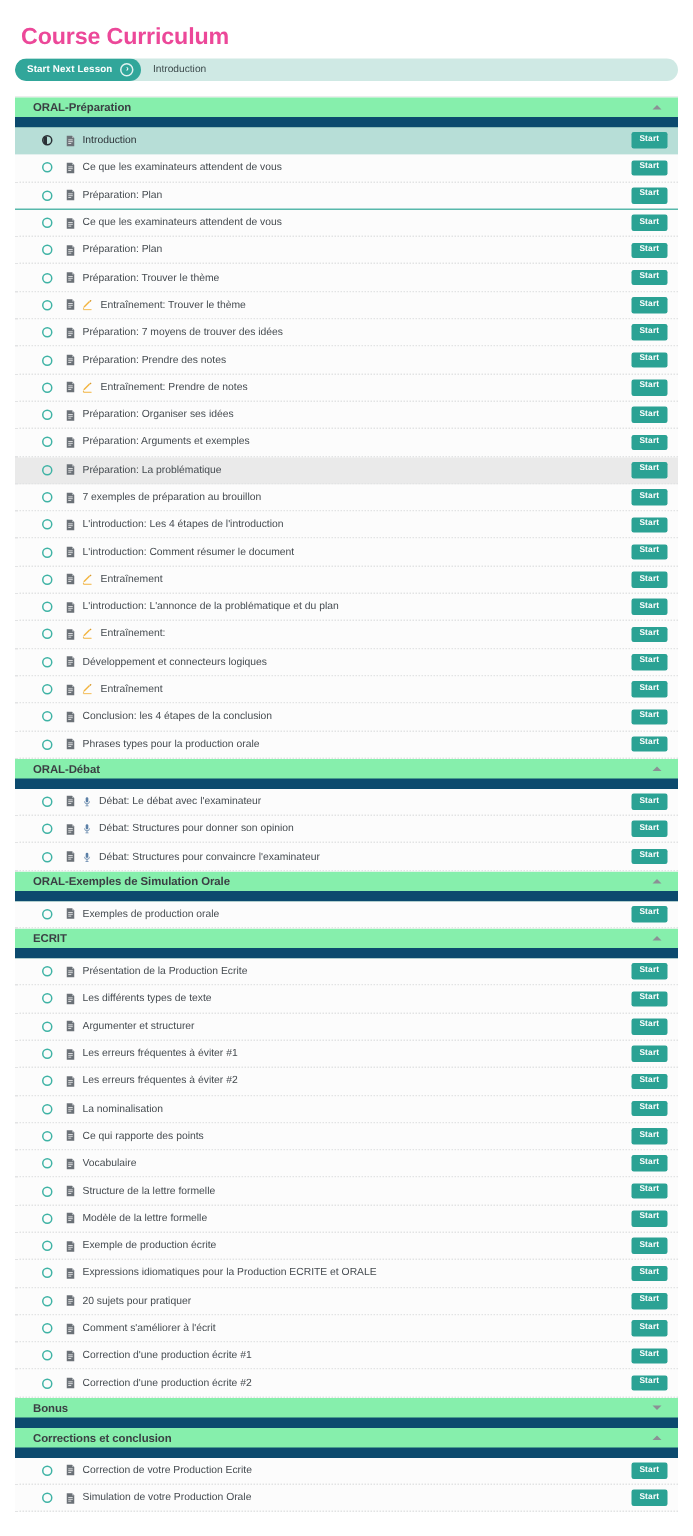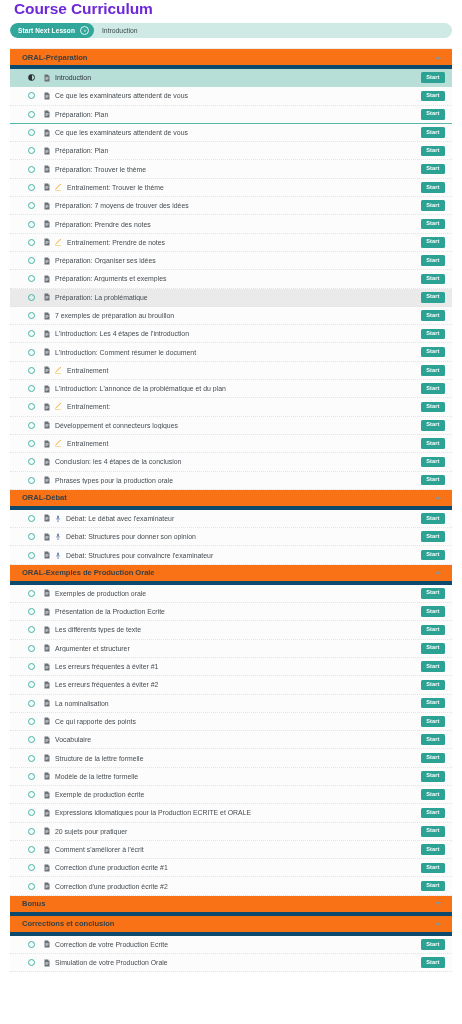--- a/index.html
+++ b/index.html
@@ -11,23 +11,23 @@
     -webkit-font-smoothing: antialiased;
   }
   body { overflow: hidden; }
 
   .page { width: 462px; padding: 0 10px; }
 
   
   .page-title {
     font-size: 15.5px;
     font-weight: 700;
-    color: #6d28d9;
+    color: #ec4899;
     letter-spacing: -0.1px;
-    padding: 0 2px 5px 4px;
+    padding: 16px 2px 5px 4px;
   }
 
   
   .next-bar {
     height: 15px;
     background: #cfe9e4;
     border-radius: 8px;
     display: flex;
     align-items: center;
     margin-bottom: 10px;
@@ -68,27 +68,27 @@
   }
 
   
   .curriculum {
     background: #fdfdfd;
     border-top: 1px solid #eceded;
   }
 
   
   .sec-head {
-    background: #f97316;
+    background: #86efac;
     height: 20px;
     display: flex;
     align-items: center;
     justify-content: space-between;
     padding: 0 11px 0 12px;
-    border-bottom: 4px solid #0c4a6e;
+    border-bottom: 7px solid #0c4a6e;
     cursor: pointer;
   }
   .sec-title {
     font-size: 7.6px;
     font-weight: 700;
     color: #3a3f43;
     letter-spacing: -0.05px;
   }
   .caret {
     width: 0; height: 0;
@@ -557,34 +557,38 @@
             <rect x="4" y="1" width="4" height="8" rx="2" fill="#5b7fa6"></rect>
             <path d="M2.2 7.4a3.8 3.8 0 0 0 7.6 0" stroke="#5b7fa6" stroke-width="1.2" fill="none"></path>
             <rect x="5.4" y="11" width="1.2" height="3" fill="#5b7fa6"></rect>
             <rect x="3.6" y="13.6" width="4.8" height="1.3" rx=".5" fill="#5b7fa6"></rect>
           </svg>
         </span>
         <span class="row-label">Débat: Structures pour convaincre l'examinateur</span>
         <button class="start-btn">Start</button>
       </div>
       <div class="sec-head">
-        <div class="sec-title">ORAL-Exemples de Production Orale</div>
+        <div class="sec-title">ORAL-Exemples de Simulation Orale</div>
         <span class="caret up"></span>
       </div>
       <div class="row">
         <span class="status"></span>
         <span class="doc-icon"><svg width="6" height="8" viewBox="0 0 12 16" aria-hidden="true">
             <path d="M1 1h7l3 3v11H1z" fill="#6b7177"></path>
             <path d="M8 1l3 3H8z" fill="#a9aeb3"></path>
             <rect x="3" y="6" width="6" height="1" fill="#fdfdfd"></rect>
             <rect x="3" y="8.5" width="6" height="1" fill="#fdfdfd"></rect>
             <rect x="3" y="11" width="4" height="1" fill="#fdfdfd"></rect>
           </svg></span>
         <span class="row-label">Exemples de production orale</span>
         <button class="start-btn">Start</button>
+      </div>
+      <div class="sec-head">
+        <div class="sec-title">ECRIT</div>
+        <span class="caret up"></span>
       </div>
       <div class="row">
         <span class="status"></span>
         <span class="doc-icon"><svg width="6" height="8" viewBox="0 0 12 16" aria-hidden="true">
             <path d="M1 1h7l3 3v11H1z" fill="#6b7177"></path>
             <path d="M8 1l3 3H8z" fill="#a9aeb3"></path>
             <rect x="3" y="6" width="6" height="1" fill="#fdfdfd"></rect>
             <rect x="3" y="8.5" width="6" height="1" fill="#fdfdfd"></rect>
             <rect x="3" y="11" width="4" height="1" fill="#fdfdfd"></rect>
           </svg></span>

